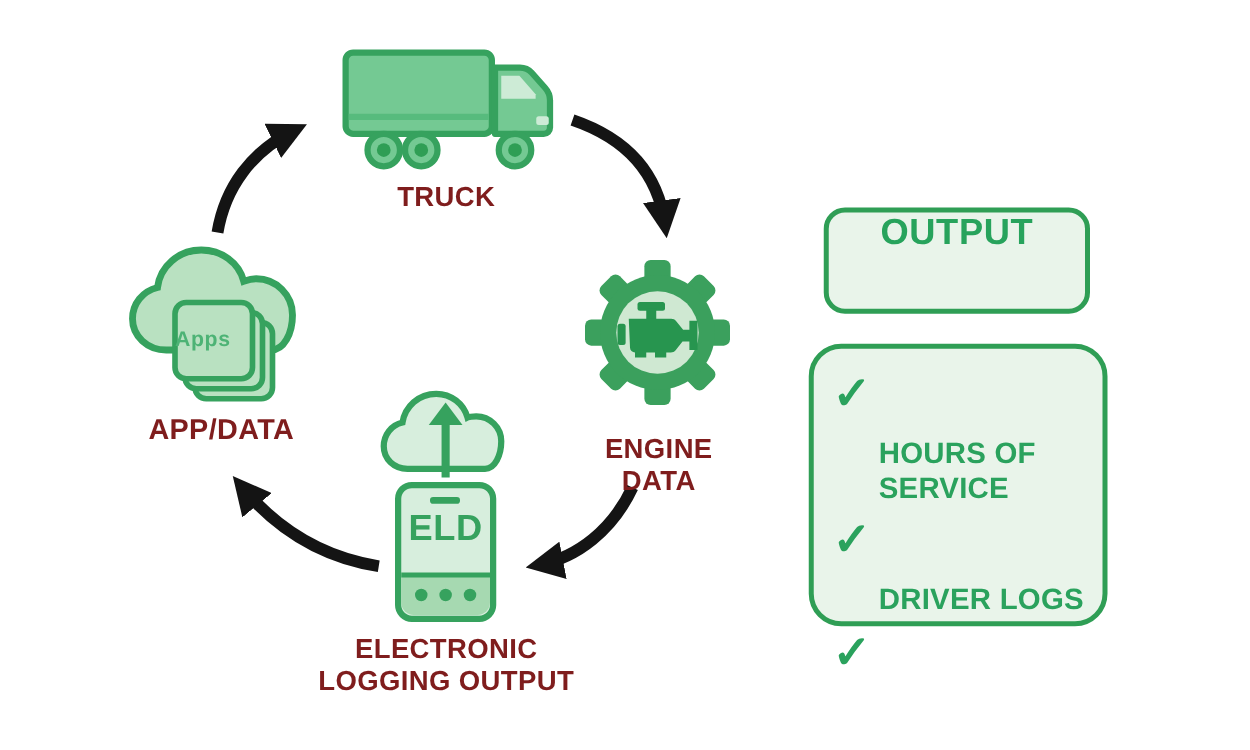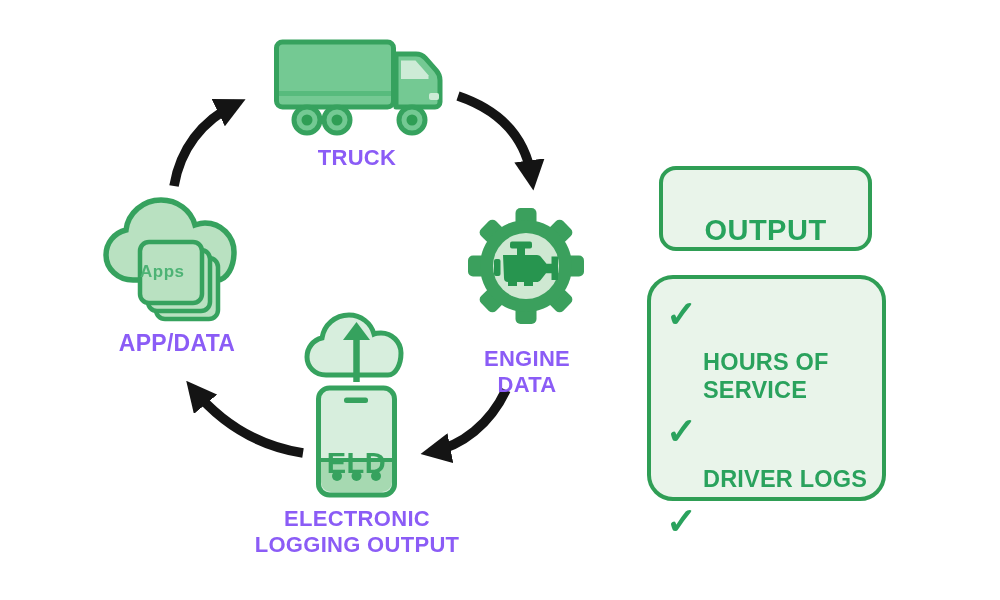--- a/index.html
+++ b/index.html
@@ -2,35 +2,35 @@
 <html><head>
 <meta charset="utf-8">
 <style>
   html,body{margin:0;padding:0;background:#fff;}
   .canvas{
     position:relative;width:1000px;height:600px;background:#ffffff;
     overflow:hidden;font-family:"Liberation Sans",sans-serif;
   }
   svg{position:absolute;display:block;}
   .label{
-    position:absolute;color:#8b5cf6;font-weight:800;text-align:center;
+    position:absolute;color:#7f1d1d;font-weight:800;text-align:center;
     letter-spacing:.3px;line-height:1.18;font-size:22px;
   }
   .badge-apps{
     position:absolute;left:140px;top:262px;width:62px;text-align:left;
     font-size:17px;font-weight:700;color:#4db375;letter-spacing:.5px;
   }
   .eld-screen-text{
     position:absolute;left:318px;top:407px;width:77px;text-align:center;
-    font-size:29px;font-weight:800;color:#36a25e;letter-spacing:.5px;margin-top:40px;
+    font-size:29px;font-weight:800;color:#36a25e;letter-spacing:.5px;
   }
   .output-box{
     position:absolute;left:659px;top:166px;width:213px;height:85px;
     box-sizing:border-box;border:4px solid #2f9e55;border-radius:17px;
-    background:#e9f4ea;display:flex;align-items:flex-end;justify-content:center;
+    background:#e9f4ea;display:flex;align-items:flex-start;justify-content:center;
   }
   .output-box .header-text{
     font-size:29px;font-weight:800;color:#27a35c;letter-spacing:.5px;
   }
   .checklist-box{
     position:absolute;left:647px;top:275px;width:239px;height:226px;
     box-sizing:border-box;border:4px solid #2f9e55;border-radius:26px;
     background:#e9f4ea;padding:21px 8px 0 15px;
   }
   .check-row{display:flex;align-items:flex-start;margin-bottom:13px;}

